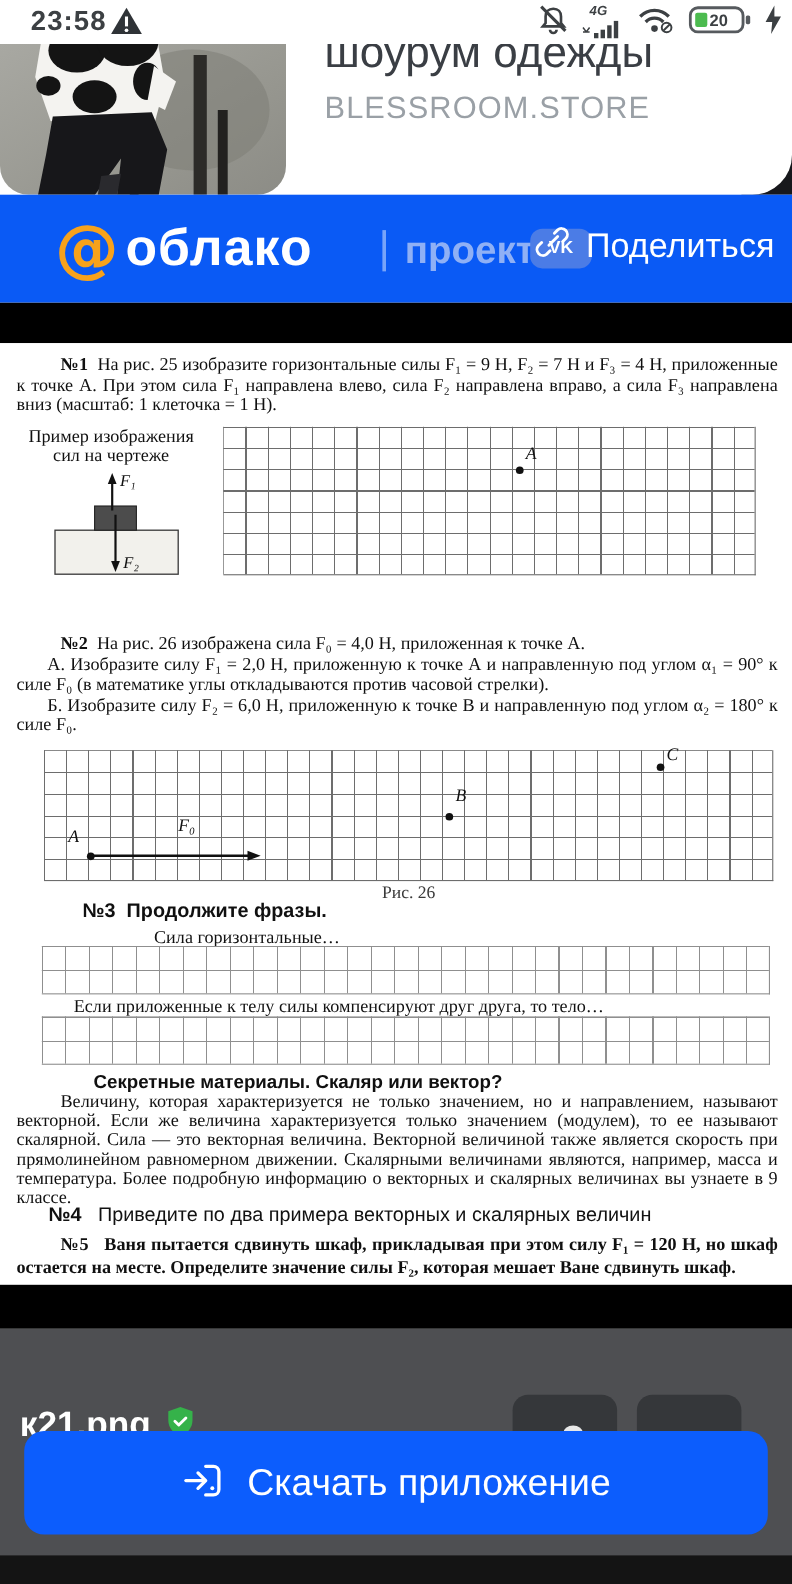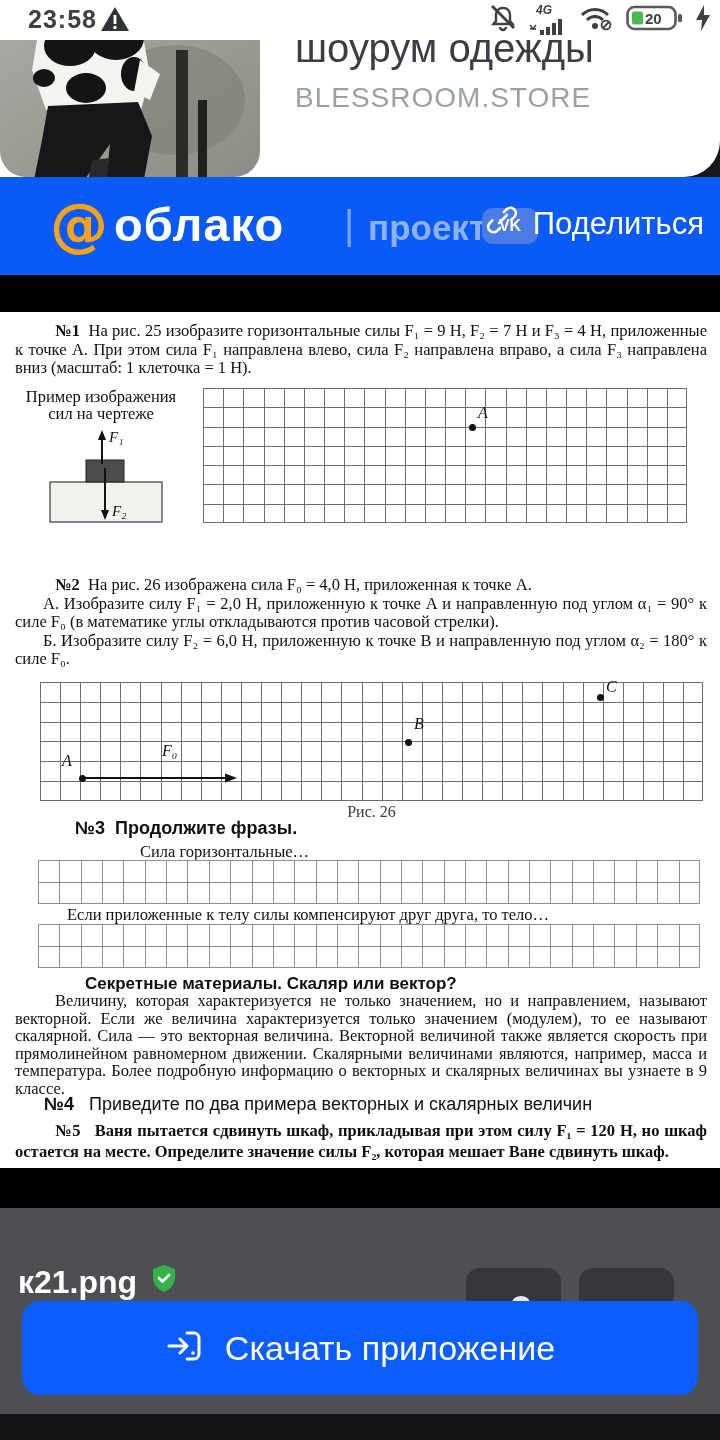--- a/index.html
+++ b/index.html
@@ -65,21 +65,21 @@
       border-right:1px solid #8f8f8f;border-bottom:1px solid #8f8f8f;}
 
   #example-caption{left:6px;top:76px;width:190px;text-align:center;
       font-size:16.5px;line-height:17px;color:#101010;}
   #fig-caption{left:40px;top:491px;width:663px;text-align:center;font-size:16px;color:#3a3a3a;}
 
   
   #band-bottom{left:0;top:1168px;width:720px;height:40px;background:#000;}
   #footer{left:0;top:1208px;width:720px;height:232px;background:#4e4f52;}
   #footer-bottom{left:0;top:1414px;width:720px;height:26px;background:#141414;}
-  #file-row{left:18px;top:56px;display:flex;align-items:flex-start;gap:14px;}
+  #file-row{left:18px;top:68px;display:flex;align-items:flex-end;gap:14px;}
   #file-name{font-size:32px;font-weight:bold;color:#fff;}
   .ghost-btn{top:60px;width:95px;height:62px;border-radius:14px;background:#35373a;}
   #peek-dot{left:310px;top:88px;width:18px;height:14px;border-radius:50% 50% 0 0;background:#e8e8e8;}
   #cta{left:22px;top:93px;width:676px;height:94px;border-radius:18px;background:#0c5dfd;
        display:flex;align-items:center;justify-content:center;gap:20px;cursor:pointer;}
   #cta-label{color:#fff;font-size:34px;}
 </style>
 </head>
 <body>
 

